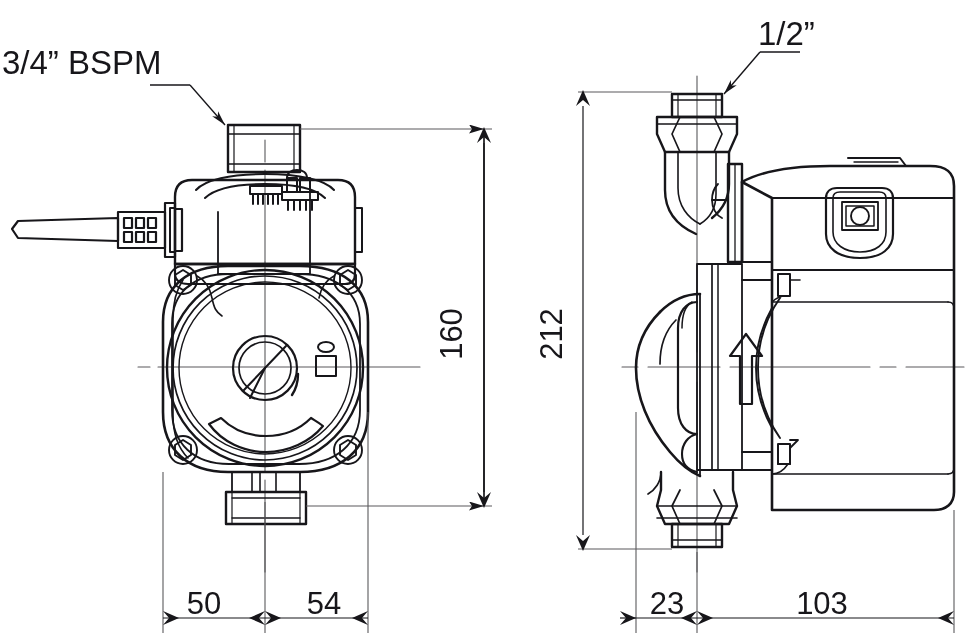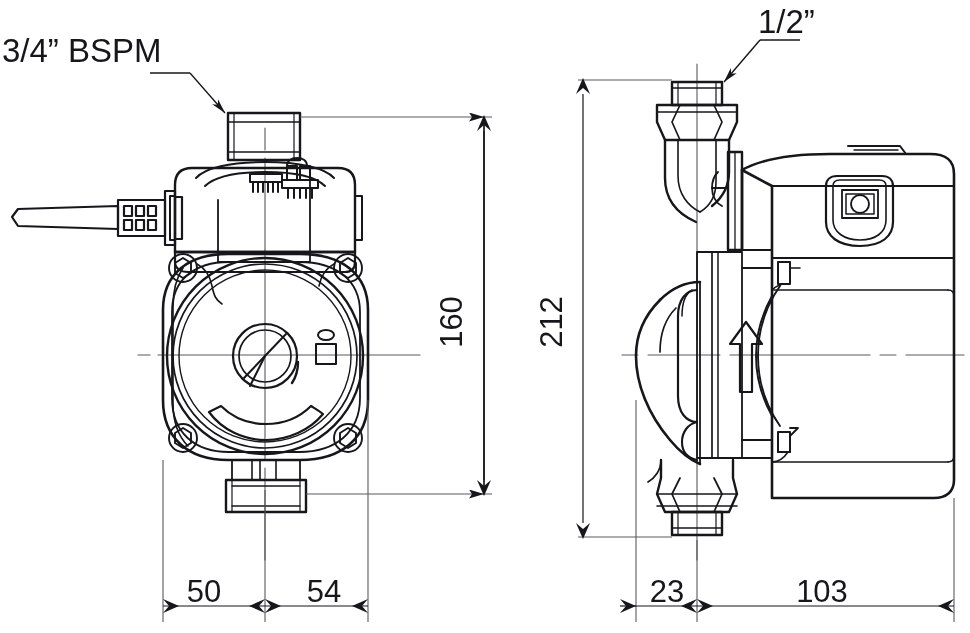--- a/index.html
+++ b/index.html
@@ -4,21 +4,21 @@
 <title>Pump Dimensional Drawing</title>
 <style>
   html,body{margin:0;padding:0;background:#ffffff;}
   body{
     width:970px;height:633px;
     font-family:"Liberation Sans", sans-serif;
     color:#17161a;
     overflow:hidden;
     position:relative;
   }
-  #drawing-root{position:absolute;left:0;top:0;width:970px;height:532px;}
+  #drawing-root{position:absolute;left:0;top:12px;width:970px;height:532px;}
   svg#dwg{display:block;width:970px;height:633px;}
 
   .txt{
     font-family:"Liberation Sans", sans-serif;
     fill:#17161a;
     font-size:30px;
   }
   .dim-txt{font-size:31px;letter-spacing:0px;}
   .note-txt{font-size:33px;}
 </style>

